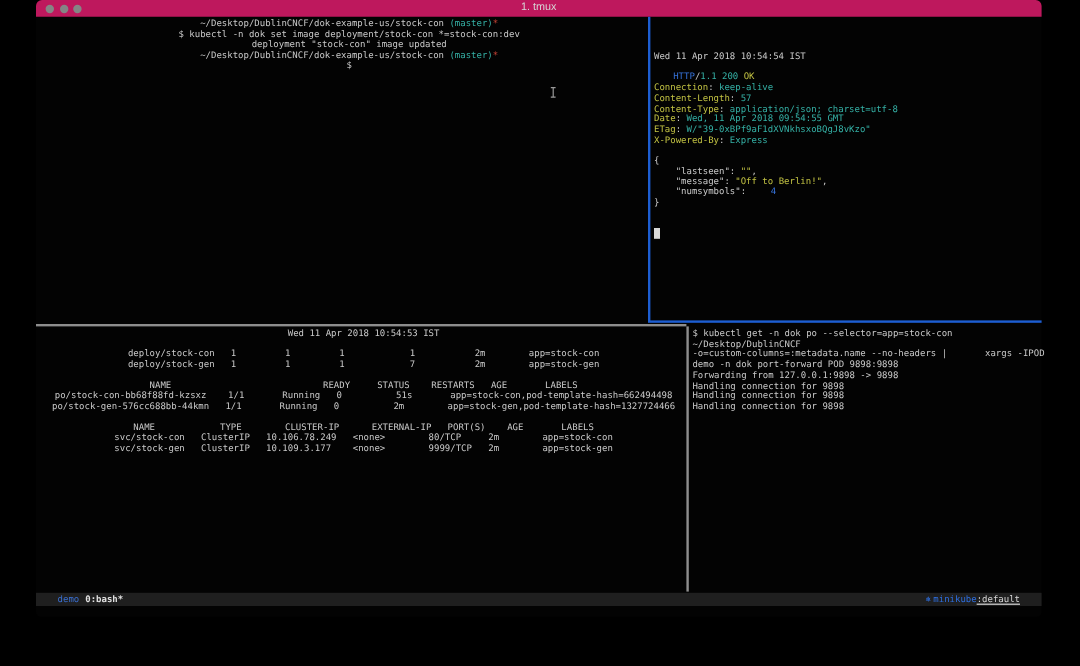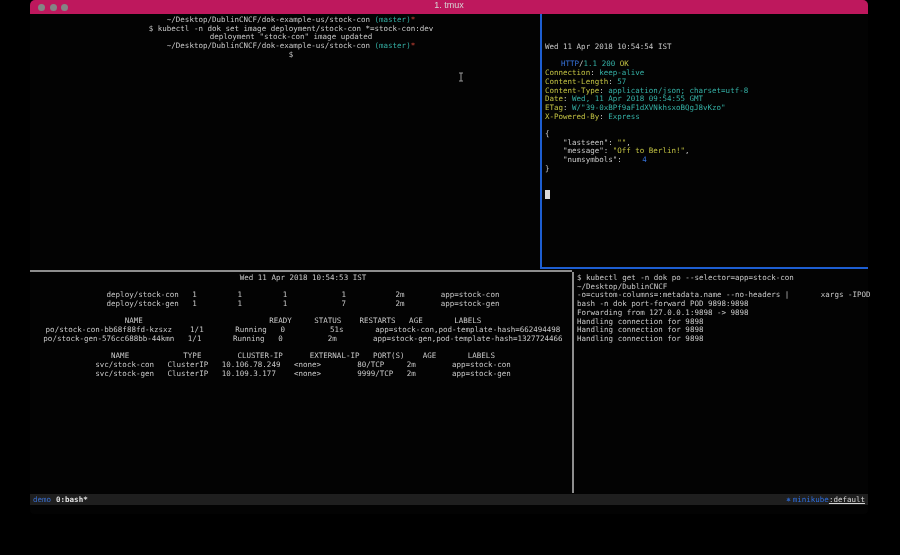--- a/index.html
+++ b/index.html
@@ -27,21 +27,21 @@
   .line{white-space:pre;min-height:8.7px;font-size:7.5px;line-height:8.7px;}
   .seg-w{color:#c9c9c9;}
   .seg-c{color:#35b1a6;}
   .seg-y{color:#c2c243;}
   .seg-b{color:#3672d9;padding-left:16px;}
   .seg-r{color:#cc4436;}
   .seg-cursor{background:#d9d9d9;color:#d9d9d9;}
   .statusbar{
     position:absolute;left:0;top:494px;right:0;height:11px;background:#1f1f1f;
     display:flex;align-items:center;justify-content:space-between;
-    font-size:7.5px;line-height:11px;padding:0 3px;
+    font-size:7.5px;line-height:11px;padding:0 18px;
   }
   .sb-left,.sb-right{display:flex;gap:0;}
   .sb-session{color:#3a6fd0;}
   .sb-window{color:#e0e0e0;font-weight:bold;margin-left:5px;}
   .sb-helm{color:#2e6fe0;margin-right:2px;}
   .sb-context{color:#2e6fe0;}
   .sb-namespace{color:#d6d6d6;text-decoration:underline;}
   .ibeam{position:absolute;left:428px;top:72px;}
 </style>
 </head>
@@ -96,21 +96,21 @@
       <div class="line"><span class="seg-w">po/stock-gen-576cc688bb-44kmn   1/1       Running   0          2m        app=stock-gen,pod-template-hash=1327724466</span></div>
       <div class="line"><span class="seg-w"></span></div>
       <div class="line"><span class="seg-w">NAME            TYPE        CLUSTER-IP      EXTERNAL-IP   PORT(S)    AGE       LABELS</span></div>
       <div class="line"><span class="seg-w">svc/stock-con   ClusterIP   10.106.78.249   &lt;none&gt;        80/TCP     2m        app=stock-con</span></div>
       <div class="line"><span class="seg-w">svc/stock-gen   ClusterIP   10.109.3.177    &lt;none&gt;        9999/TCP   2m        app=stock-gen</span></div>
     </div>
   <div class="pane pane-br">
       <div class="line"><span class="seg-w">$ kubectl get -n dok po --selector=app=stock-con</span></div>
       <div class="line"><span class="seg-w">~/Desktop/DublinCNCF</span></div>
       <div class="line"><span class="seg-w">-o=custom-columns=:metadata.name --no-headers |       xargs -IPOD kub</span></div>
-      <div class="line"><span class="seg-w">bash -n dok port-forward POD 9898:9898</span></div>
+      <div class="line"><span class="seg-w">demo -n dok port-forward POD 9898:9898</span></div>
       <div class="line"><span class="seg-w">Forwarding from 127.0.0.1:9898 -&gt; 9898</span></div>
       <div class="line"><span class="seg-w">Handling connection for 9898</span></div>
       <div class="line"><span class="seg-w">Handling connection for 9898</span></div>
       <div class="line"><span class="seg-w">Handling connection for 9898</span></div>
     </div>
 
   <div class="vb-top"></div>
   <div class="hb-left"></div>
   <div class="hb-right"></div>
   <div class="vb-bottom"></div>

